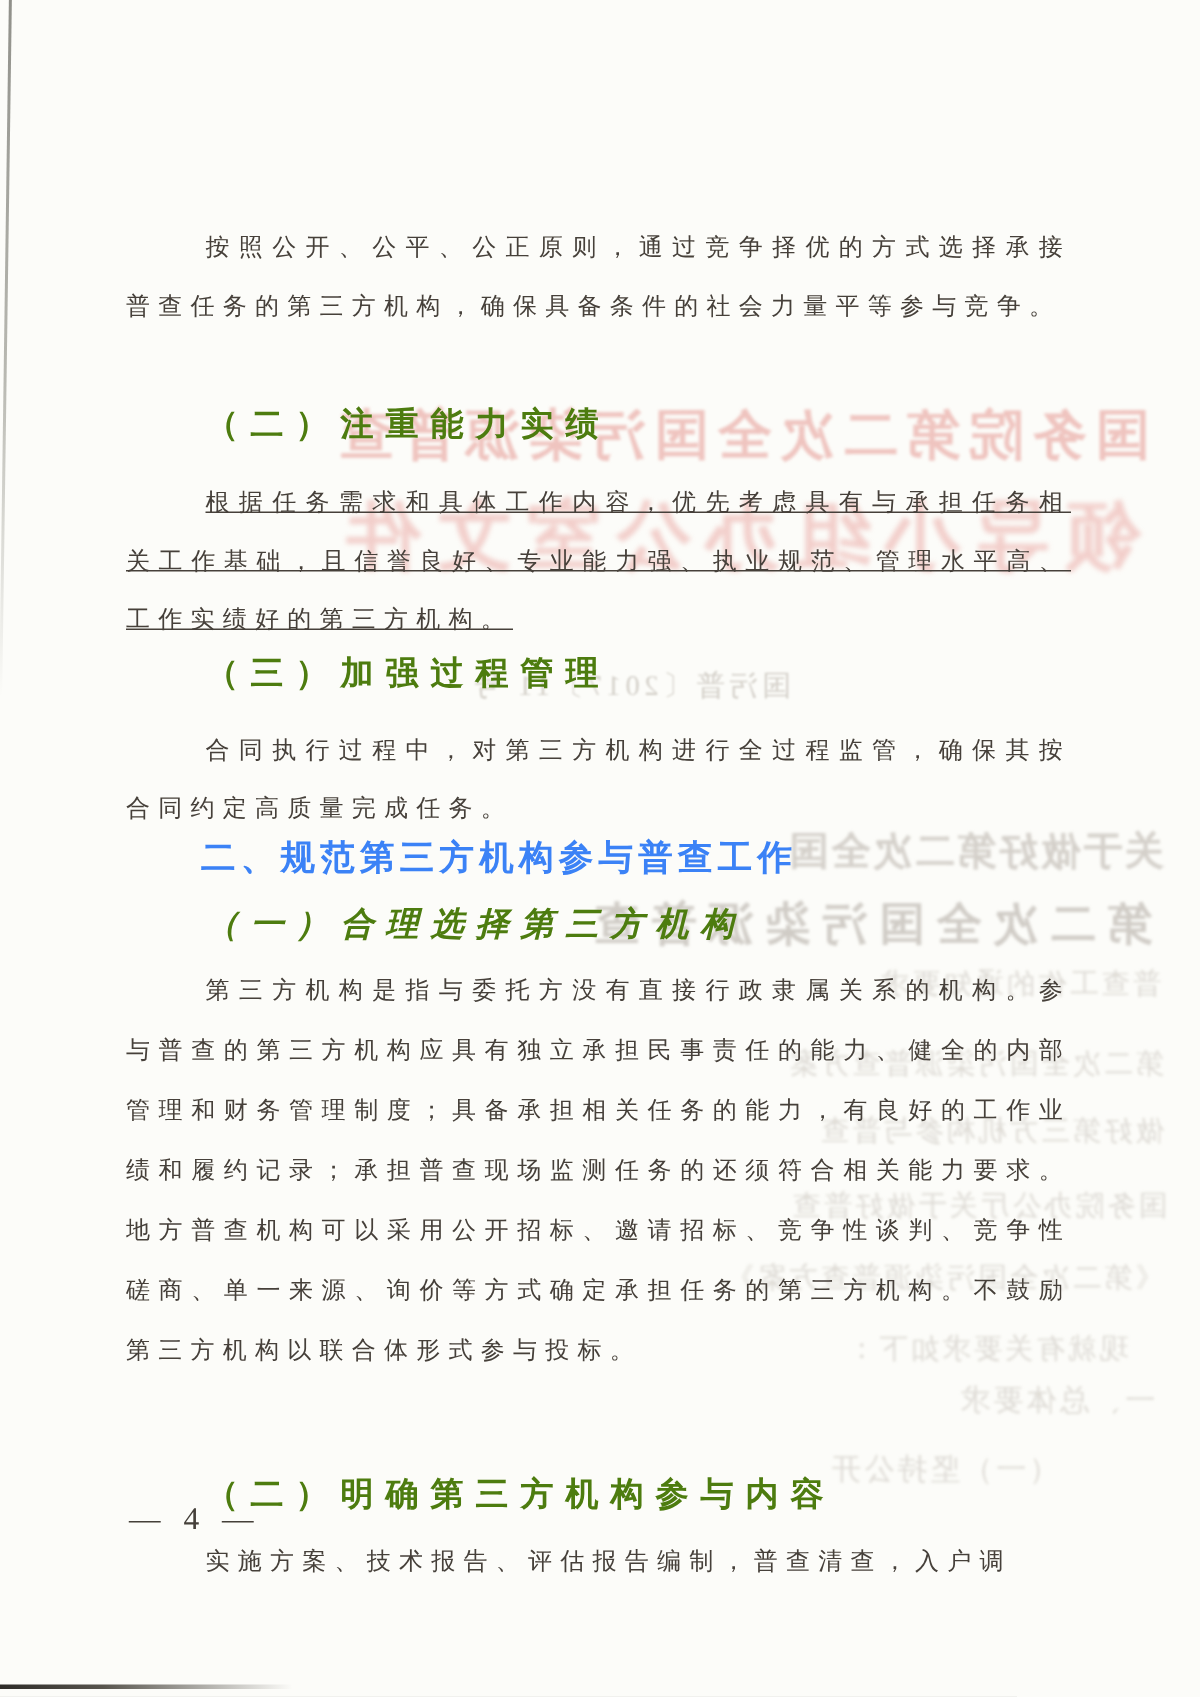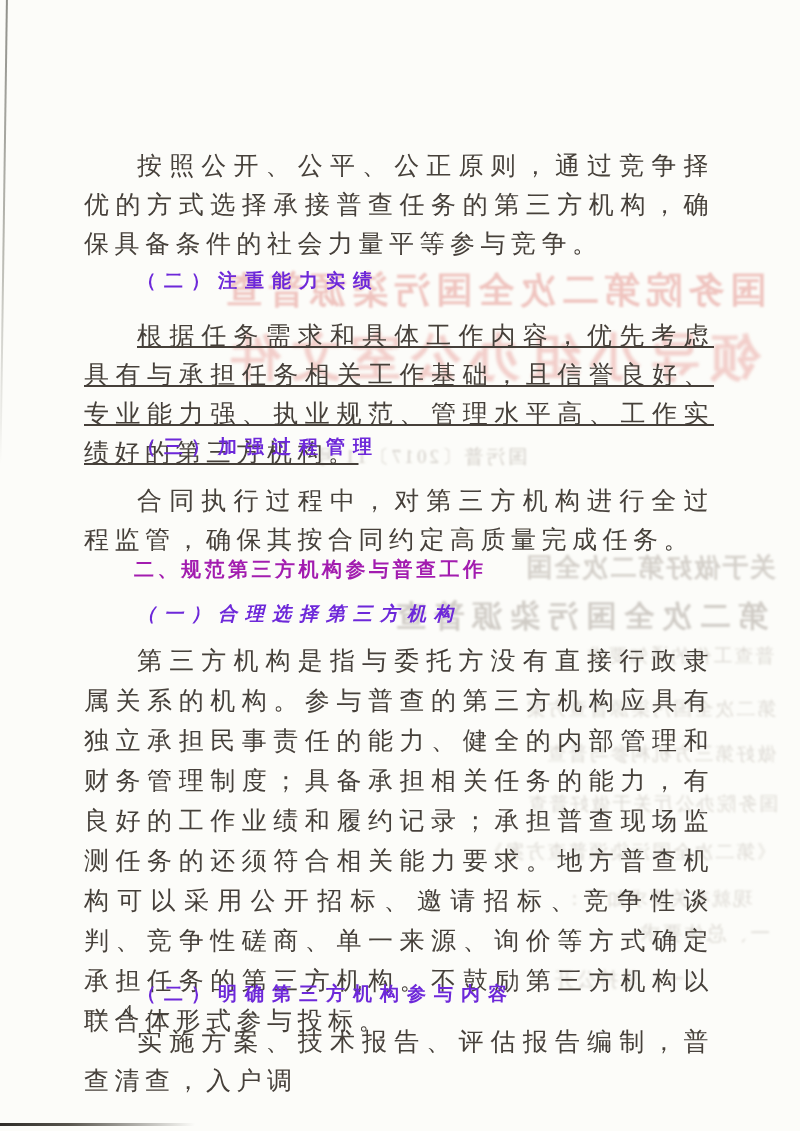--- a/index.html
+++ b/index.html
@@ -37,32 +37,32 @@
   .ghost-title1{left:528px;top:550px;width:248px;font-size:26px;letter-spacing:2px;font-weight:bold;color:rgba(152,143,132,0.40);font-family:"Liberation Sans","DejaVu Sans",sans-serif;}
   .ghost-title2{left:368px;top:596px;width:400px;font-size:30px;letter-spacing:8px;font-weight:bold;color:rgba(148,139,128,0.42);font-family:"Liberation Sans","DejaVu Sans",sans-serif;}
   .ghost-frag{font-size:19px;letter-spacing:2px;color:rgba(160,150,138,0.32);}
   
   .block{
     position:absolute;left:84px;width:630px;
     color:#46403a;
     z-index:2;
   }
   .para{
-    font-size:25px;line-height:39px;letter-spacing:5.5px;
+    font-size:16px;line-height:39px;letter-spacing:5.5px;
     text-align:justify;text-indent:53px;
   }
   .para-wide{line-height:40px;}
   .subheading{
-    font-size:19px;letter-spacing:8px;text-indent:53px;
-    color:#6d28d9;font-weight:600;
+    font-size:22px;letter-spacing:8px;text-indent:53px;
+    color:#4d7c0f;font-weight:600;
   }
   .section-heading{
     font-family:"Liberation Sans","DejaVu Sans",sans-serif;
-    font-size:20px;font-weight:bold;letter-spacing:3.5px;text-indent:50px;
-    color:#a21caf;
+    font-size:23px;font-weight:bold;letter-spacing:3.5px;text-indent:50px;
+    color:#3b82f6;
   }
   .page-number{
     position:absolute;left:86px;top:1000px;
     font-size:21px;letter-spacing:5px;color:#45403a;z-index:2;
   }
 </style>
 </head>
 <body>
 
 <div id="page">

